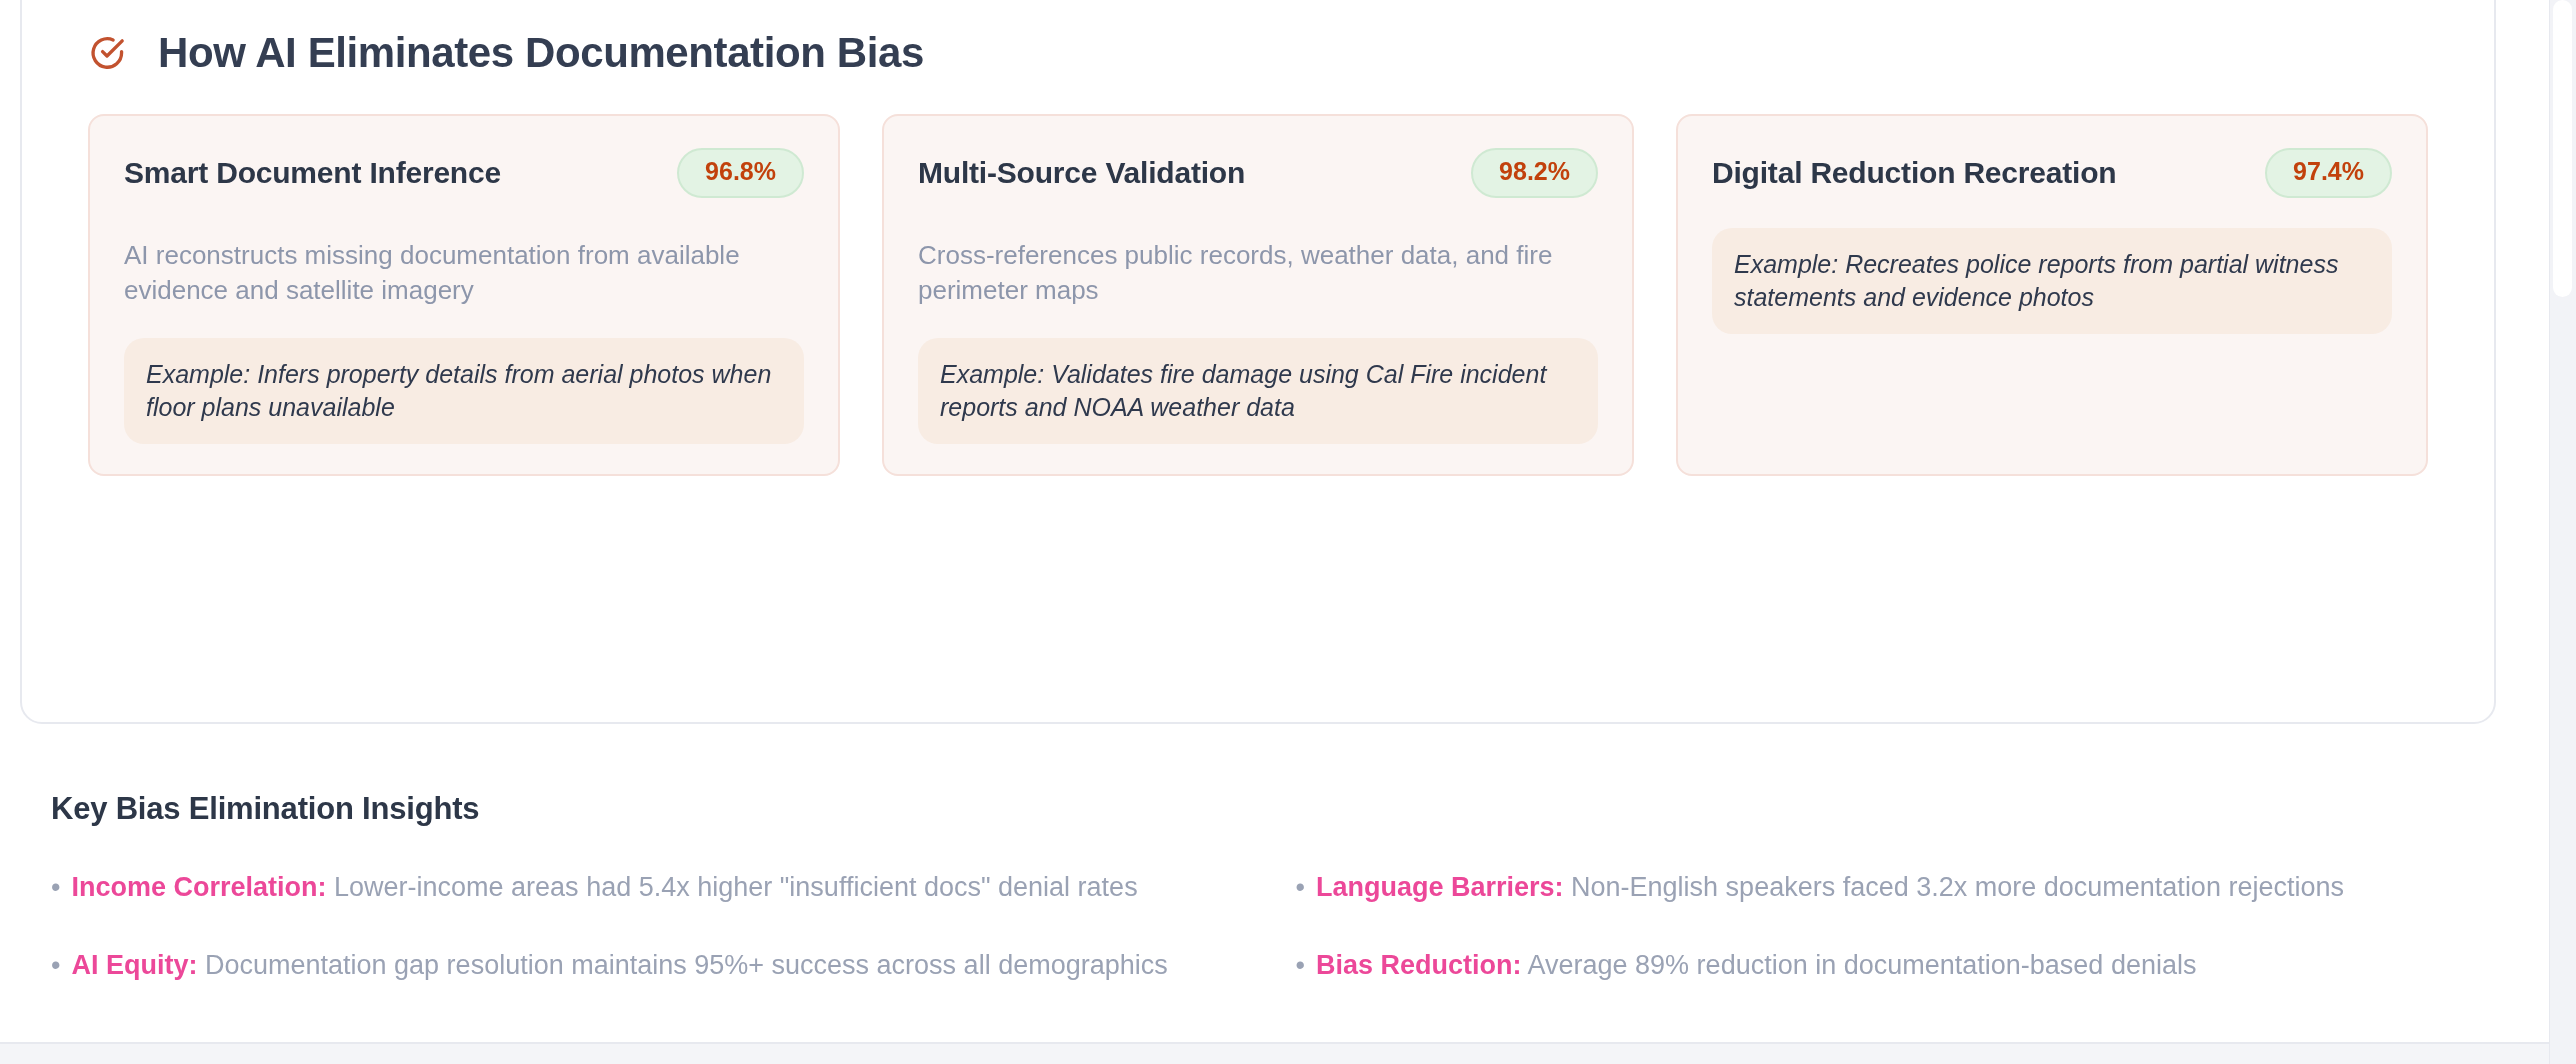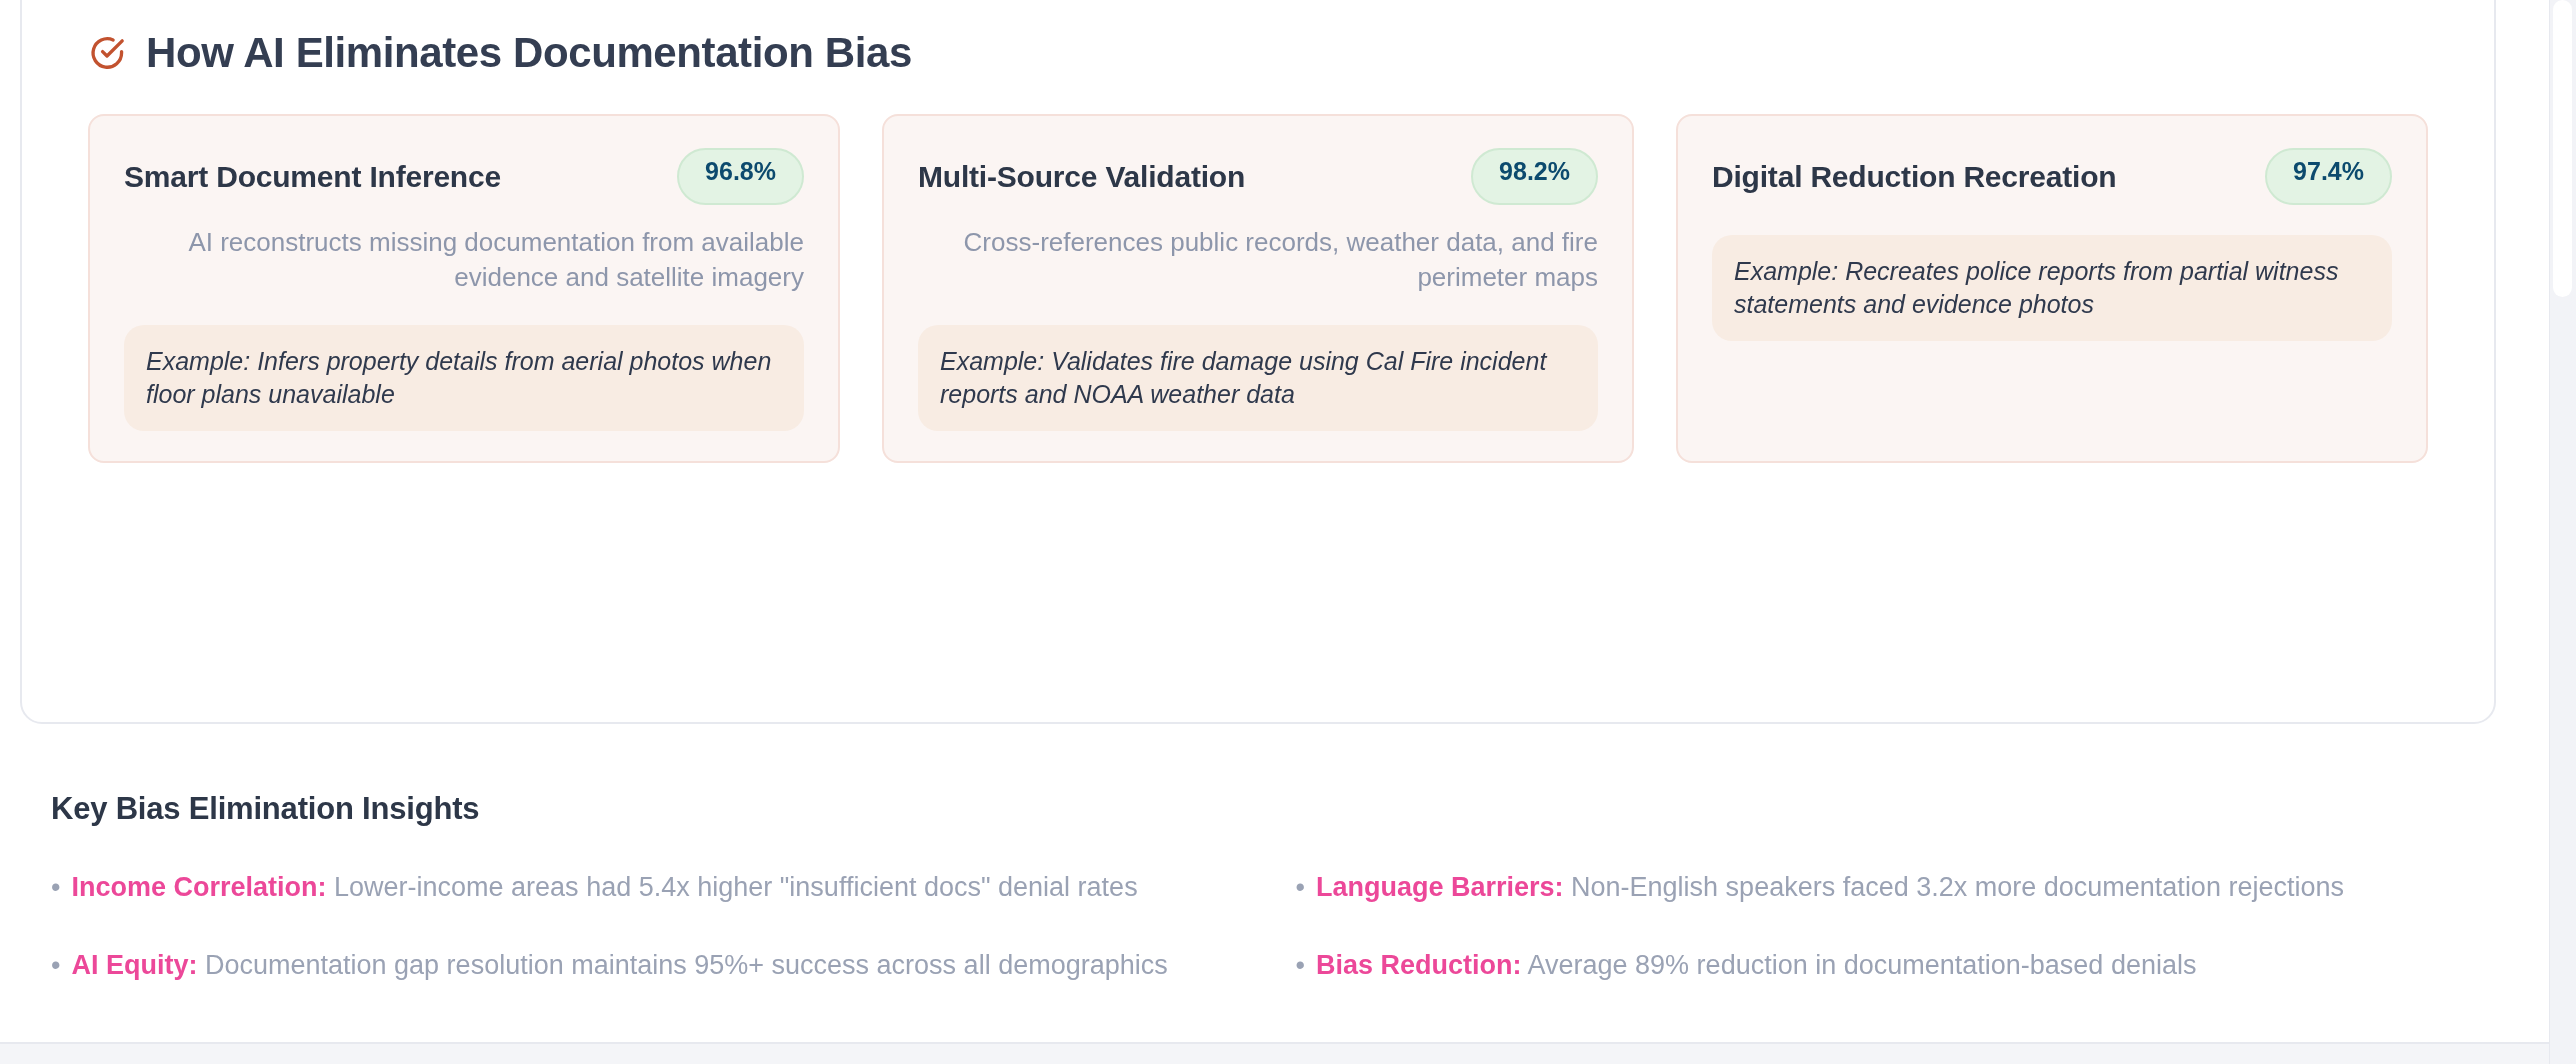--- a/index.html
+++ b/index.html
@@ -29,21 +29,21 @@
     background: #ffffff;
     border: 2px solid #e7e9ef;
     border-radius: 22px;
     padding: 28px 46px 0 46px;
   }
 
   
   .panel-head {
     display: flex;
     align-items: center;
-    gap: 20px;
+    gap: 32px;
     margin-top: 28px;
     margin-bottom: 38px;
     padding-left: 20px;
   }
   .check-circle-icon { width: 38px; height: 38px; display: block; flex: 0 0 auto; }
   .panel-title {
     font-size: 42px;
     font-weight: bold;
     color: #343e52;
     letter-spacing: -0.4px;
@@ -75,34 +75,33 @@
     font-size: 30px;
     font-weight: bold;
     color: #2d3748;
     letter-spacing: -0.2px;
   }
   .score-badge {
     flex: 0 0 auto;
     background: #e3f3e4;
     border: 2px solid #cfe9d2;
     border-radius: 988px;
-    color: #0c4a6e;
+    color: #c2410c;
     font-size: 25px;
     font-weight: bold;
-    padding: 9px 26px 19px 26px;
+    padding: 9px 26px 12px 26px;
     line-height: 1;
     white-space: nowrap;
   }
 
   .card-desc {
-    margin-top: 20px;
+    margin-top: 40px;
     font-size: 26px;
     color: #8d96ab;
     line-height: 1.35;
-    text-align: right;
   }
 
   .card-example {
     margin-top: 30px;
     background: #f8ece3;
     border-radius: 20px;
     padding: 20px 22px 21px 22px;
     font-size: 25px;
     font-style: italic;
     color: #2f394d;

